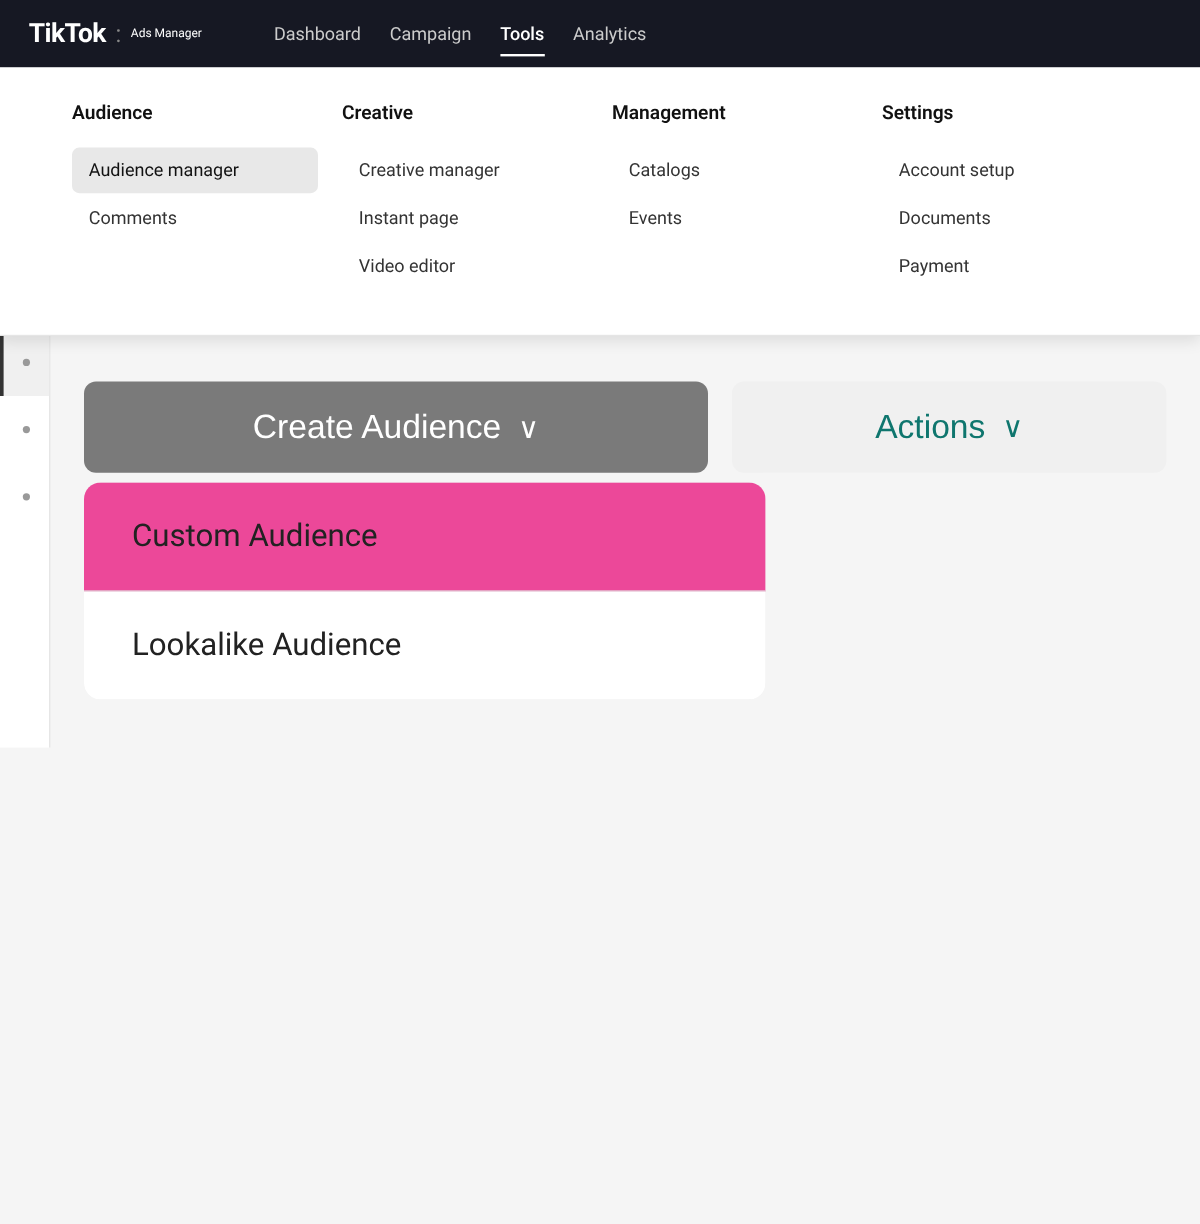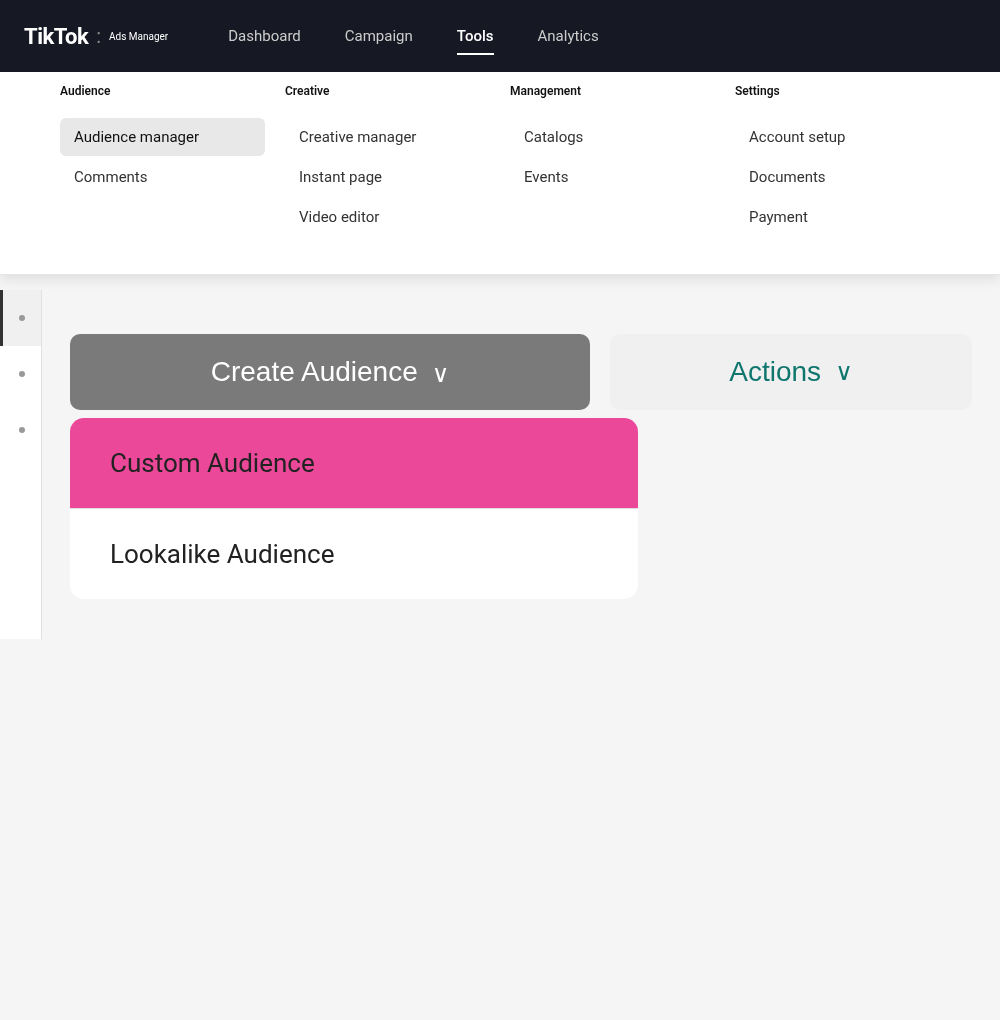--- a/index.html
+++ b/index.html
@@ -9,21 +9,21 @@
       width: 1000px;
       min-height: 1020px;
       overflow-x: hidden;
     }
 
     
     .topnav {
       background: #161823;
       display: flex;
       align-items: center;
-      height: 72px;
+      height: 56px;
       padding: 0 24px;
       gap: 32px;
       position: relative;
       z-index: 100;
     }
     .brand {
       display: flex;
       align-items: center;
       gap: 6px;
     }
@@ -38,21 +38,21 @@
       font-size: 20px;
       margin: 0 2px;
     }
     .brand-ads {
       color: #fff;
       font-size: 10px;
       font-weight: 400;
     }
     .nav-items {
       display: flex;
-      gap: 20px;
+      gap: 0;
       margin-left: 16px;
     }
     .nav-item {
       color: #ccc;
       font-size: 15px;
       padding: 8px 12px;
       cursor: pointer;
       position: relative;
       text-decoration: none;
     }
@@ -82,21 +82,21 @@
       padding: 28px 40px 36px 60px;
       display: flex;
       gap: 0;
       z-index: 90;
     }
     .dropdown-col {
       flex: 1;
       padding-right: 20px;
     }
     .dropdown-col-heading {
-      font-size: 12px;
+      font-size: 16px;
       font-weight: 600;
       color: #111;
       margin-bottom: 20px;
     }
     .dropdown-item {
       font-size: 15px;
       color: #333;
       padding: 10px 14px;
       border-radius: 6px;
       cursor: pointer;

